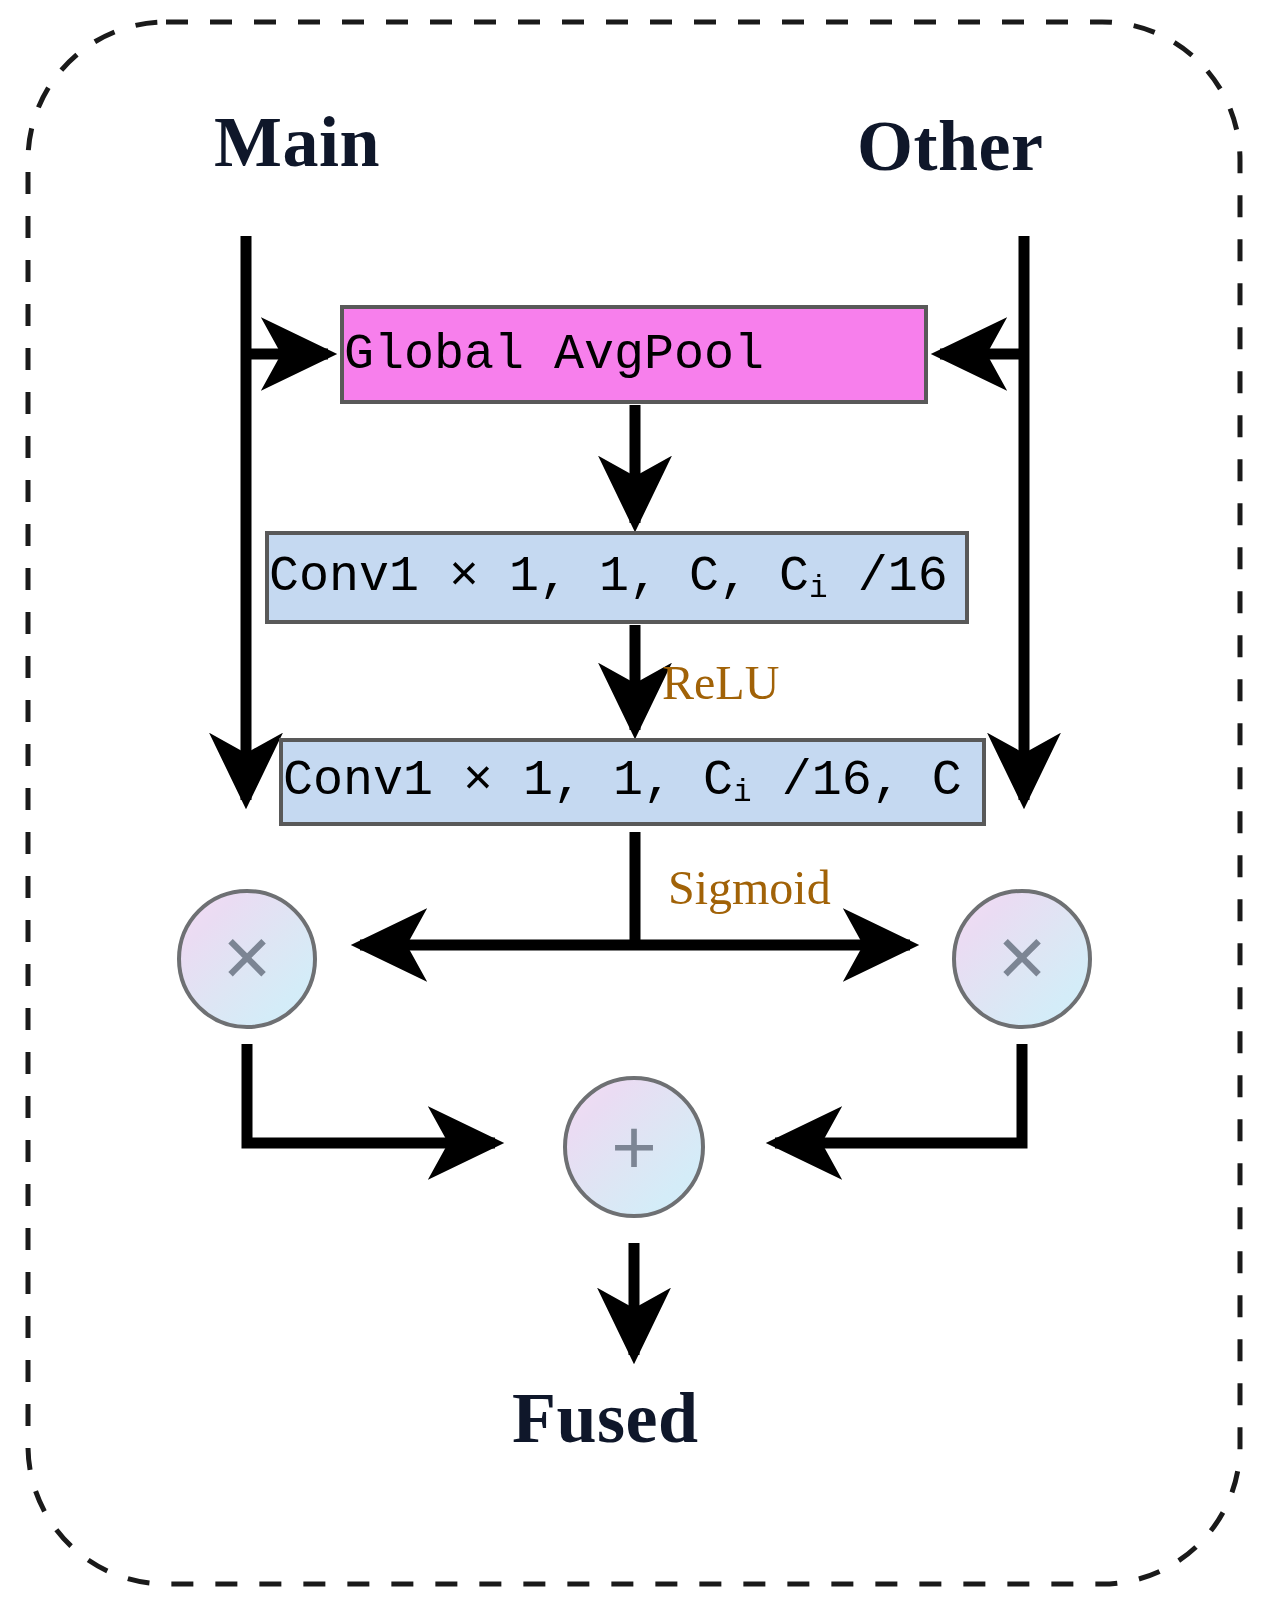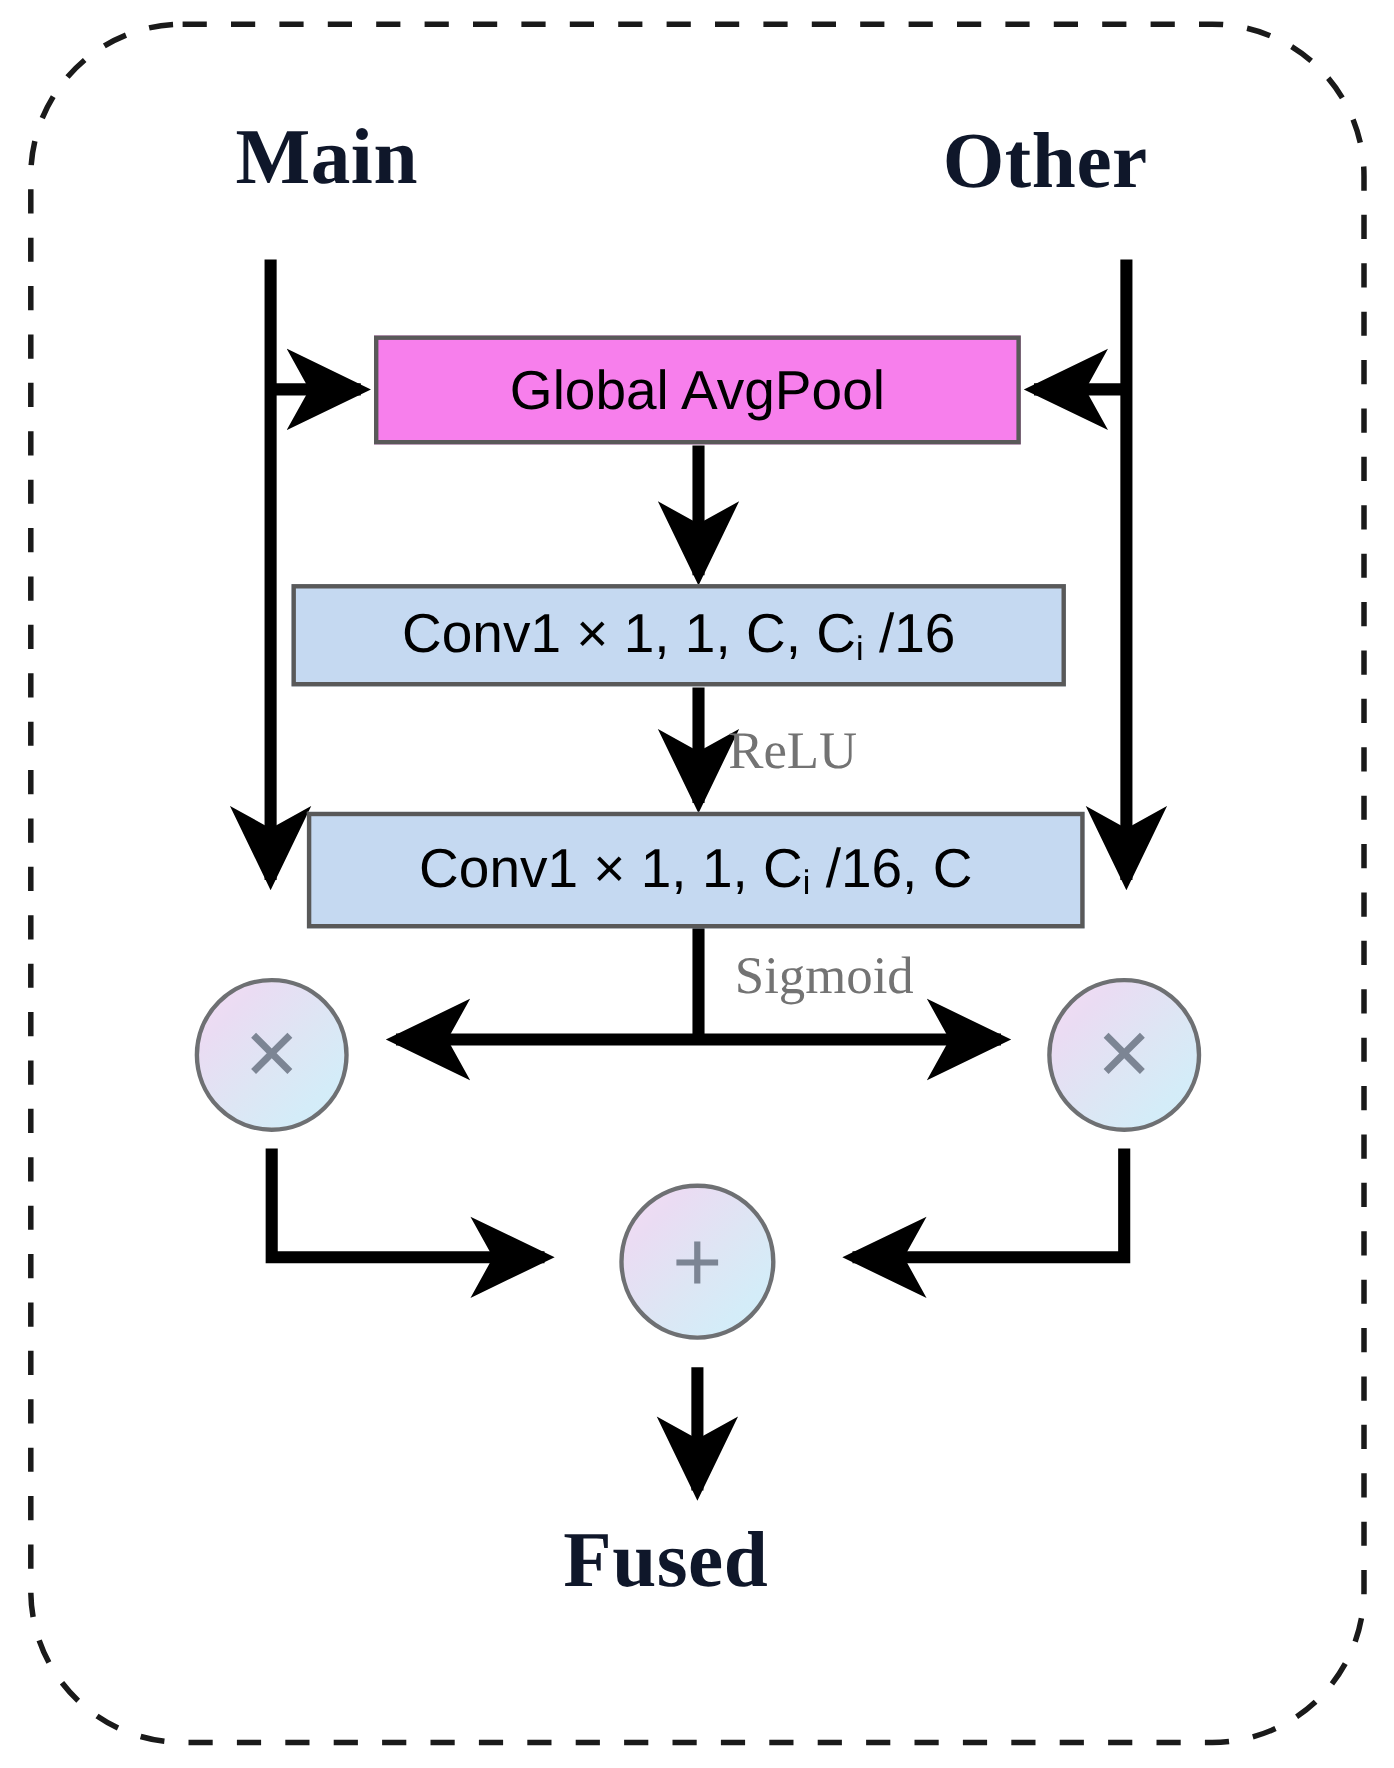--- a/index.html
+++ b/index.html
@@ -37,40 +37,40 @@
   #label-main  { left: 214px; top: 106px; }
   #label-other { left: 857px; top: 110px; }
   #label-fused { left: 512px; top: 1382px; }
 
   .proc-box {
     position: absolute;
     box-sizing: border-box;
     border: 4px solid #595959;
     display: flex;
     align-items: center;
-    justify-content: center;
-    font-family: Liberation Sans, sans-serif;
+    justify-content: flex-start;
+    font-family: Liberation Mono, monospace;
     font-size: 50px;
     color: #000000;
     white-space: nowrap;
     line-height: 1;
   }
   #box-gap {
     left: 340px; top: 305px;
     width: 588px; height: 99px;
     background: #F77FEC;
   }
   #box-conv1 {
     left: 265px; top: 531px;
     width: 704px; height: 93px;
     background: #C5D9F1;
   }
   #box-conv2 {
     left: 279px; top: 738px;
-    width: 707px; height: 106px;
+    width: 707px; height: 88px;
     background: #C5D9F1;
   }
   .conv-text sub {
     font-size: 0.62em;
     vertical-align: -0.22em;
   }
 
   .op-node {
     position: absolute;
     border-radius: 50%;
@@ -85,21 +85,21 @@
     background: linear-gradient(135deg, #F4DCF4 0%, #EADCF3 22%, #DDE6F4 55%, #D4ECF8 80%, #D2EEF9 100%);
   }
   #node-mul-left  { left: 177px; top: 889px; width: 140px; height: 140px; font-size: 64px; }
   #node-mul-right { left: 952px; top: 889px; width: 140px; height: 140px; font-size: 64px; }
   #node-add       { left: 563px; top: 1076px; width: 142px; height: 142px; font-size: 78px; font-weight: 300; }
 
   .flow-label {
     position: absolute;
     font-family: "Liberation Serif", "DejaVu Serif", serif;
     font-size: 48px;
-    color: #737373;
+    color: #a16207;
     white-space: nowrap;
     line-height: 1;
   }
   #label-relu    { left: 662px; top: 659px; }
   #label-sigmoid { left: 668px; top: 864px; }
 </style>
 </head>
 <body>
 
 <div id="stage">

